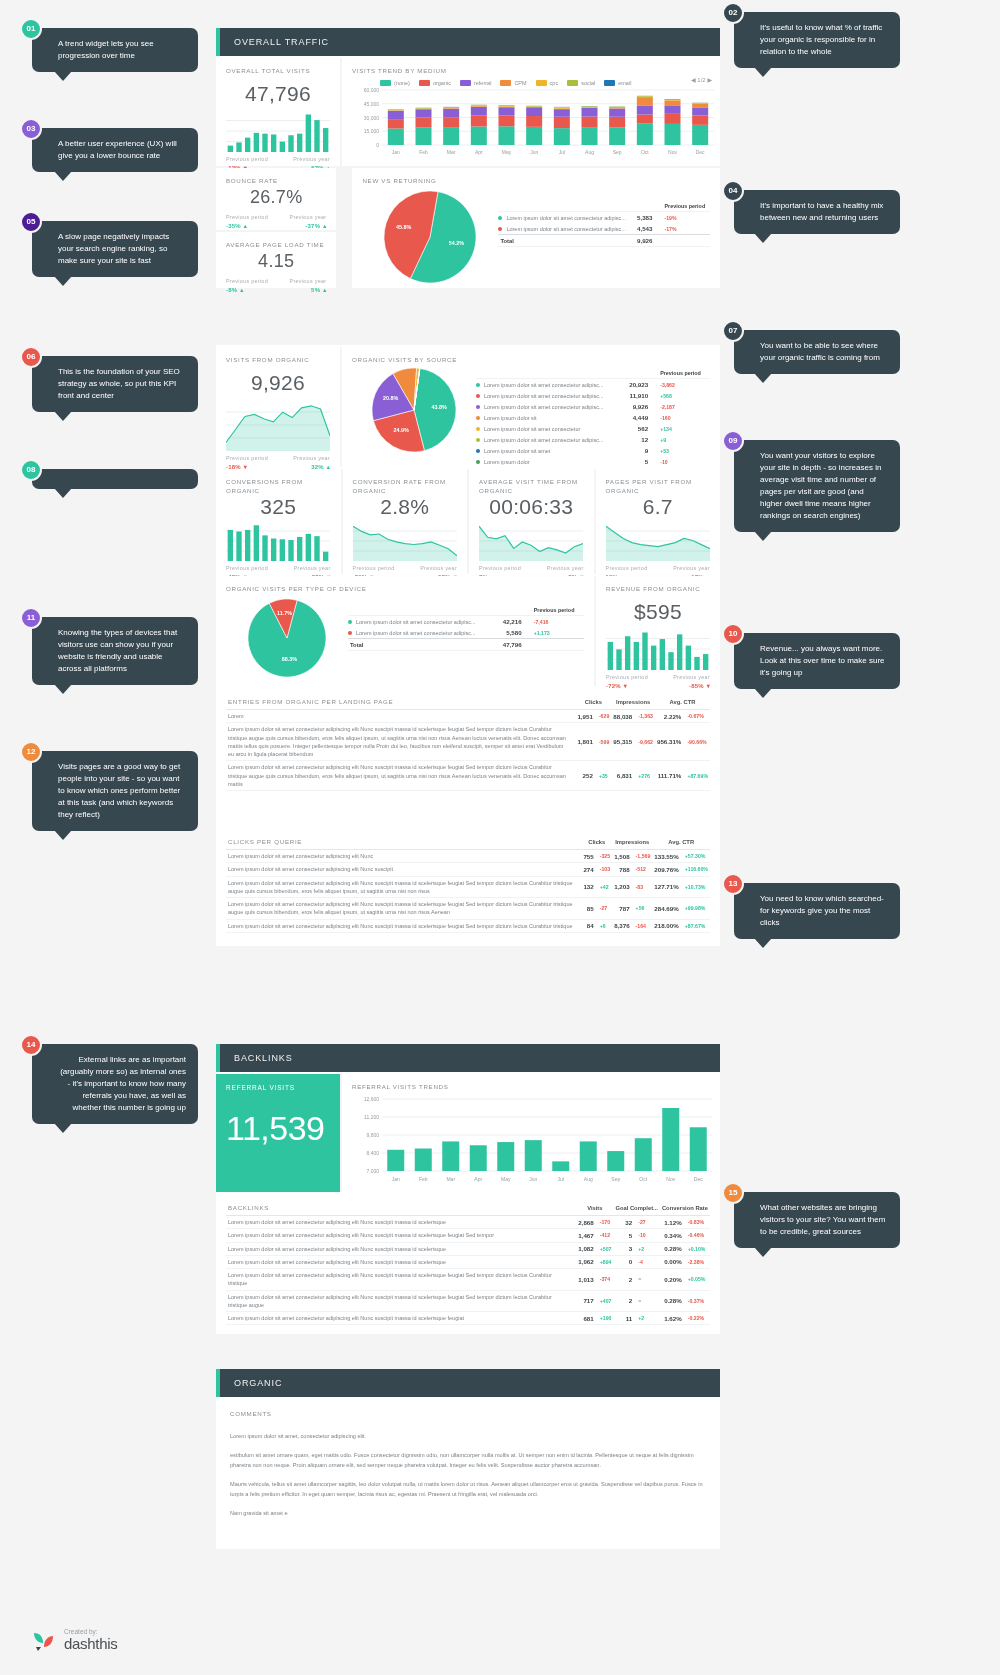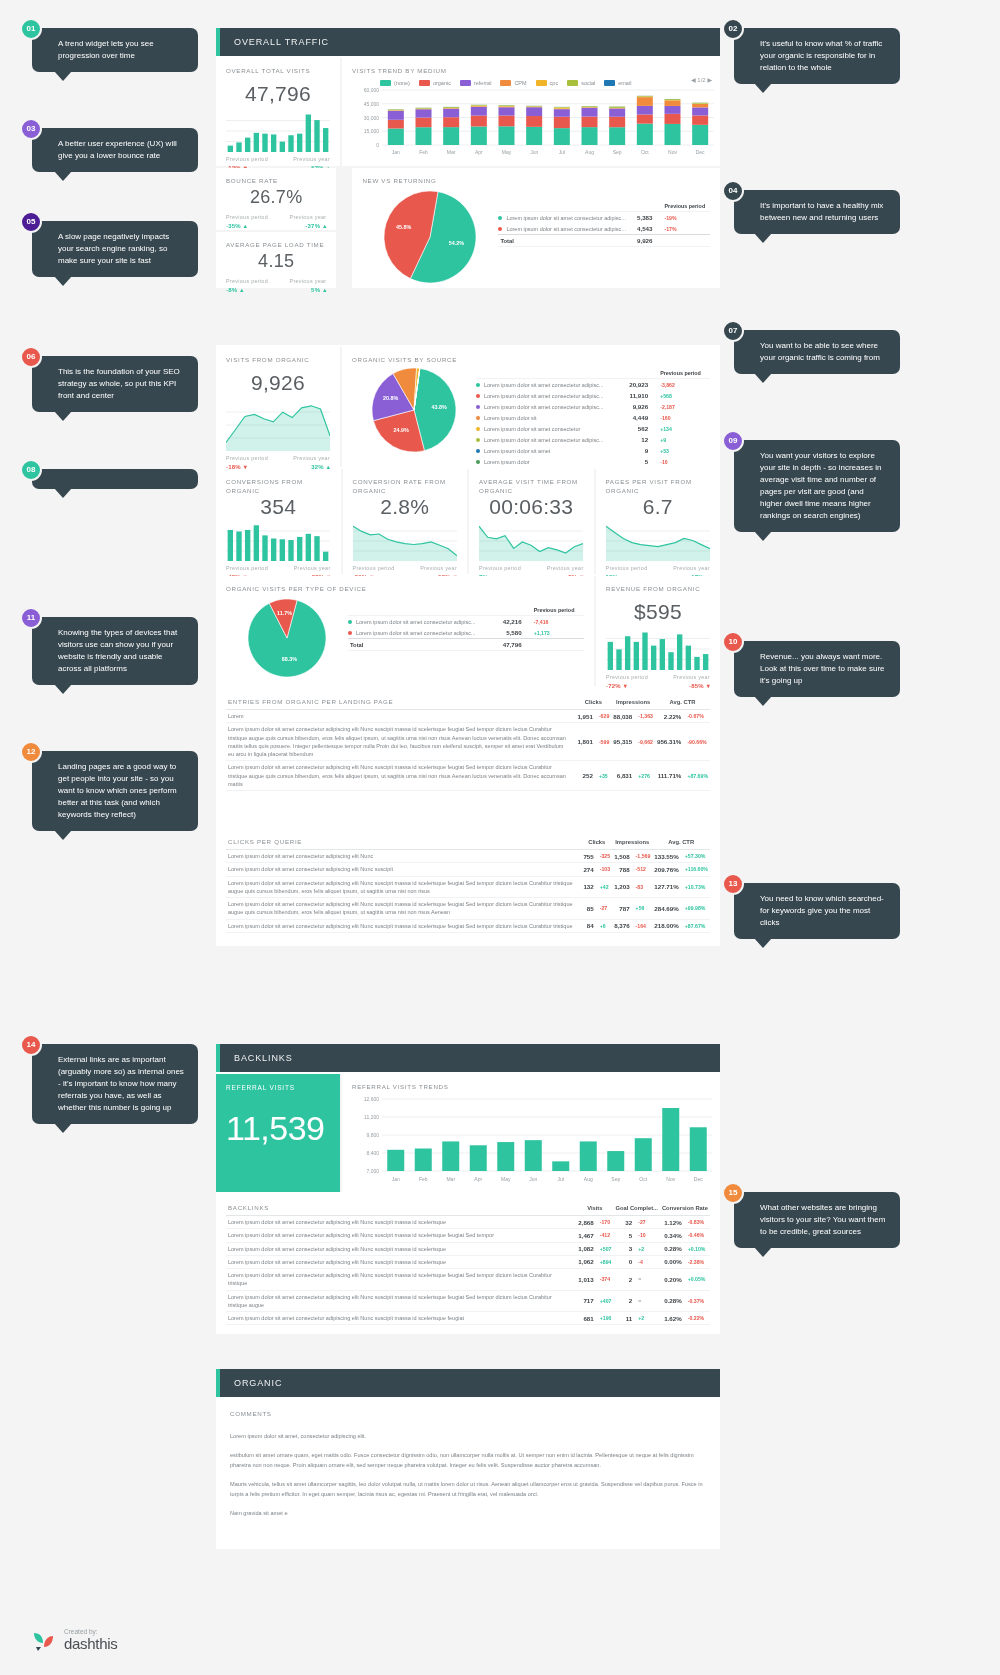--- a/index.html
+++ b/index.html
@@ -86,21 +86,21 @@
 </style>
 </head>
 <body>
 
 <div id="callouts">
     <div class="callout left" style="top: 28px;">
       <div class="badge" style="background:#2ec4a0">01</div>
       <div class="ctext">A trend widget lets you see progression over time</div>
       <div class="tail"></div>
     </div>
-    <div class="callout right" style="top: 28px;">
+    <div class="callout right" style="top: 12px;">
       <div class="badge" style="background:#37474f">02</div>
       <div class="ctext">It's useful to know what % of traffic your organic is responsible for in relation to the whole</div>
       <div class="tail"></div>
     </div>
     <div class="callout left" style="top: 128px;">
       <div class="badge" style="background:#8a5fd6">03</div>
       <div class="ctext">A better user experience (UX) will give you a lower bounce rate</div>
       <div class="tail"></div>
     </div>
     <div class="callout right" style="top: 190px;">
@@ -125,41 +125,41 @@
     </div>
     <div class="callout left" style="top: 469px;">
       <div class="badge" style="background:#2ec4a0">08</div>
       <div class="tail"></div>
     </div>
     <div class="callout right" style="top: 440px;">
       <div class="badge" style="background:#8a5fd6">09</div>
       <div class="ctext">You want your visitors to explore your site in depth - so increases in average visit time and number of pages per visit are good (and higher dwell time means higher rankings on search engines)</div>
       <div class="tail"></div>
     </div>
-    <div class="callout right" style="top: 633px; margin-top: 8px;">
+    <div class="callout right" style="top: 633px;">
       <div class="badge" style="background:#e8584c">10</div>
       <div class="ctext">Revenue... you always want more. Look at this over time to make sure it's going up</div>
       <div class="tail"></div>
     </div>
     <div class="callout left" style="top: 617px;">
       <div class="badge" style="background:#8a5fd6">11</div>
       <div class="ctext">Knowing the types of devices that visitors use can show you if your website is friendly and usable across all platforms</div>
       <div class="tail"></div>
     </div>
     <div class="callout left" style="top: 751px;">
       <div class="badge" style="background:#f08a3c">12</div>
-      <div class="ctext">Landing pages are a good way to get people into your site - so you want to know which ones perform better at this task (and which keywords they reflect)</div>
+      <div class="ctext">Visits pages are a good way to get people into your site - so you want to know which ones perform better at this task (and which keywords they reflect)</div>
       <div class="tail"></div>
     </div>
     <div class="callout right" style="top: 883px;">
       <div class="badge" style="background:#e8584c">13</div>
       <div class="ctext">You need to know which searched-for keywords give you the most clicks</div>
       <div class="tail"></div>
     </div>
-    <div class="callout left" style="top: 1044px;">
+    <div class="callout left" style="top: 1044px; text-align: right;">
       <div class="badge" style="background:#e8584c">14</div>
       <div class="ctext">External links are as important (arguably more so) as internal ones - it's important to know how many referrals you have, as well as whether this number is going up</div>
       <div class="tail"></div>
     </div>
     <div class="callout right" style="top: 1192px;">
       <div class="badge" style="background:#f08a3c">15</div>
       <div class="ctext">What other websites are bringing visitors to your site? You want them to be credible, great sources</div>
       <div class="tail"></div>
     </div>
   </div>
@@ -513,21 +513,21 @@
               </tbody>
             </table>
           </div>
       </div>
     </div>
   </div>
 
   <div class="row" style="margin-top:2px;">
     <div class="w" style="width:124.5px;height:105px;">
       <div class="w-title" style="height:14px;">CONVERSIONS FROM ORGANIC</div>
-      <div class="bignum" style="padding:4px 0 2px;">354</div>
+      <div class="bignum" style="padding:4px 0 2px;">325</div>
       <div class="spark" style="height:40px;" id="sp-cfo"><svg width="104" height="40">
             <line x1="0" y1="30" x2="104" y2="30" stroke="#eceff0"></line>
             <line x1="0" y1="20" x2="104" y2="20" stroke="#eceff0"></line>
             <line x1="0" y1="10" x2="104" y2="10" stroke="#eceff0"></line>
             <rect x="1.6466666666666665" y="8.94409937888199" width="5.373333333333333" height="31.05590062111801" fill="#2ec4a0"></rect>
             <rect x="10.313333333333333" y="10.496894409937887" width="5.373333333333333" height="29.503105590062113" fill="#2ec4a0"></rect>
             <rect x="18.979999999999997" y="8.94409937888199" width="5.373333333333333" height="31.05590062111801" fill="#2ec4a0"></rect>
             <rect x="27.64666666666667" y="4.285714285714292" width="5.373333333333333" height="35.71428571428571" fill="#2ec4a0"></rect>
             <rect x="36.31333333333333" y="14.378881987577643" width="5.373333333333333" height="25.621118012422357" fill="#2ec4a0"></rect>
             <rect x="44.98" y="17.48447204968944" width="5.373333333333333" height="22.51552795031056" fill="#2ec4a0"></rect>

